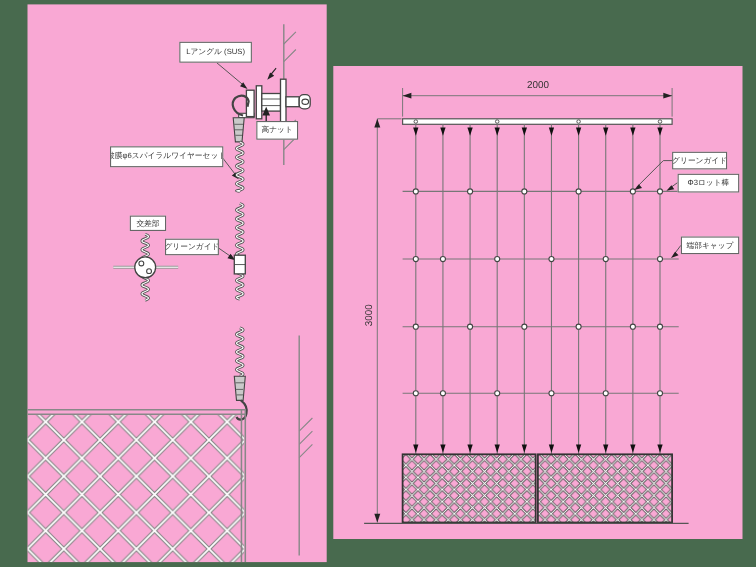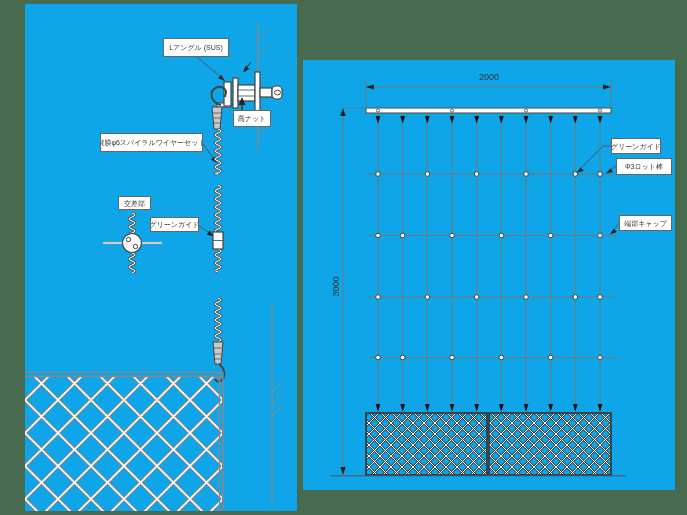--- a/index.html
+++ b/index.html
@@ -3,21 +3,21 @@
 <meta charset="utf-8">
 <style>
   html,body{margin:0;padding:0;}
   body{
     width:687px;height:515px;overflow:hidden;
     background:#486a4e;
     font-family:"Liberation Sans", sans-serif;
     position:relative;
   }
   .canvas{position:absolute;left:0;top:0;width:687px;height:515px;}
-  .sheet{position:absolute;background:#0ea5e9;}
+  .sheet{position:absolute;background:#f9a8d4;}
   #sheet-left{left:25px;top:4px;width:272px;height:507px;}
   #sheet-right{left:303px;top:60px;width:372px;height:430px;}
   svg{position:absolute;left:0;top:0;display:block;}
   .callout{
     position:absolute;border:1px solid #666;background:#fff;color:#333;
     font-size:7px;line-height:1;display:flex;align-items:center;justify-content:center;
     white-space:nowrap;overflow:hidden;box-sizing:border-box;
   }
   .dimtext{
     position:absolute;color:#333;font-size:9px;line-height:1;text-align:center;

